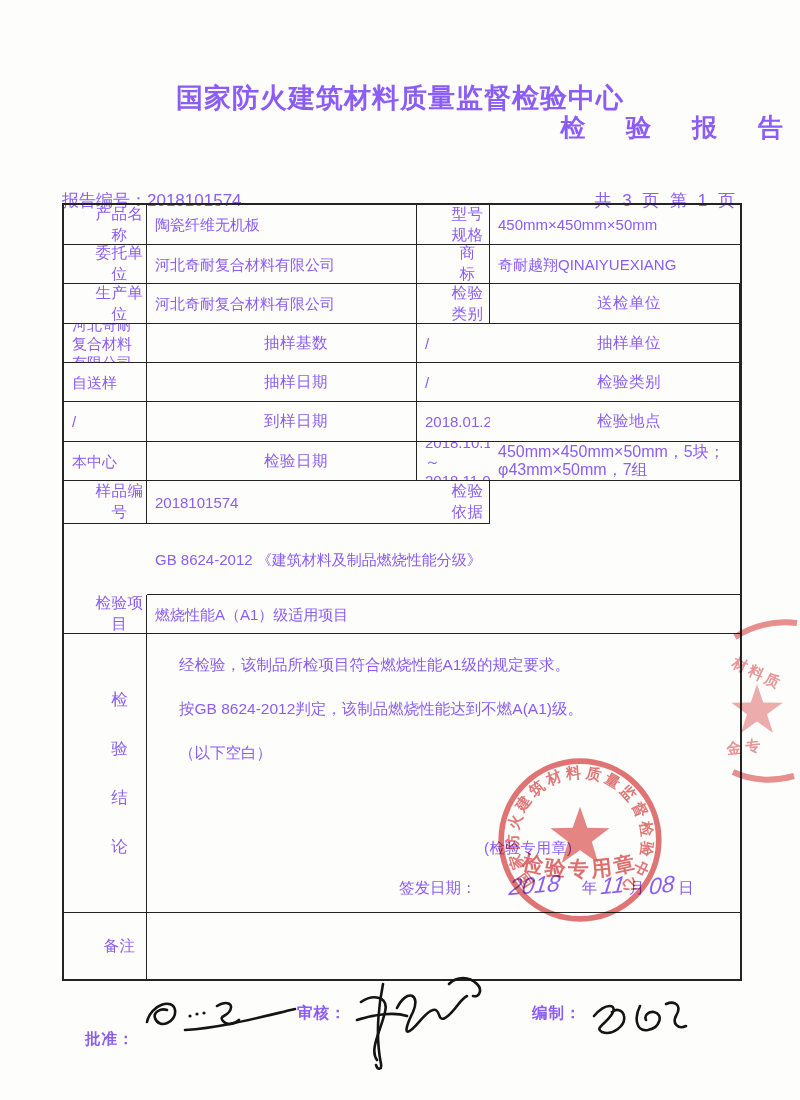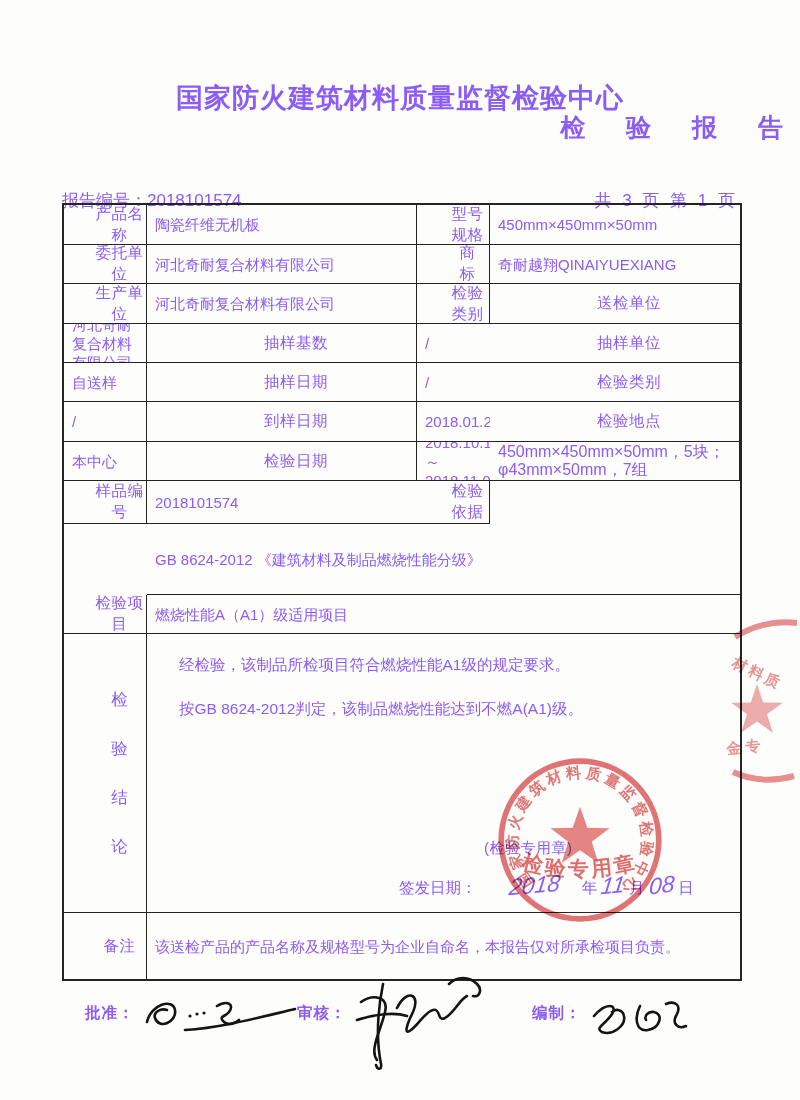--- a/index.html
+++ b/index.html
@@ -112,36 +112,36 @@
 
     <div class="cell vlab">
       <span>检</span>
       <span>验</span>
       <span>结</span>
       <span>论</span>
     </div>
     <div class="cell concl lc span3">
       <p class="c-line">经检验，该制品所检项目符合燃烧性能A1级的规定要求。</p>
       <p class="c-line">按GB 8624-2012判定，该制品燃烧性能达到不燃A(A1)级。</p>
+      <p class="c-line">（以下空白）</p>
       <div class="seal-note">(检验专用章)</div>
       <div class="issue-line">
         <span>签发日期：</span>
         <span class="gap1"></span>
         <span class="hw">2018</span>
         <span style="width:18px;"></span>
         <span>年</span>
         <span class="hw">11</span>
         <span>月</span>
         <span class="hw day">08</span>
         <span>日</span>
       </div>
     </div>
 
     <div class="cell lab lr">备注</div>
-    <div class="cell val lc lr span3">该送检产品的产品名称及规格型号为企业自命名，本报告仅对所承检项目负责。</div>
   </div>
 
   <svg class="main-stamp" viewBox="0 0 164 164">
     <defs>
       <path id="ringPath" d="M 39.6,124.4 A 60,60 0 1 1 124.4,124.4"></path>
       <path id="botPath" d="M 28,110 Q 82,124 136,110"></path>
     </defs>
     <circle cx="82" cy="82" r="76" fill="none" stroke="#d94d4d" stroke-width="5.5" opacity="0.82"></circle>
     <polygon points="82,50 89.1,70.3 110.5,70.7 93.4,83.7 99.6,104.3 82,92 64.4,104.3 70.6,83.7 53.5,70.7 74.9,70.3" fill="#d94d4d" opacity="0.72"></polygon>
     <text font-size="14.5" font-weight="bold" fill="#d94d4d" opacity="0.8" letter-spacing="3.5">
@@ -153,21 +153,21 @@
   </svg>
 
   <svg class="edge-stamp" viewBox="0 0 81 184">
     <path d="M 16,26 Q 45,8 78,12" fill="none" stroke="#dc5a5a" stroke-width="6" opacity="0.75"></path>
     <text x="12" y="55" transform="rotate(26 12 55)" font-size="15" font-weight="bold" fill="#dc5a5a" opacity="0.7" letter-spacing="3">材料质</text>
     <polygon points="38,73 44.2,91.5 63.7,91.7 48,103.2 53.9,121.8 38,110.5 22.1,121.8 28,103.2 12.3,91.7 31.8,91.5" fill="#dc5a5a" opacity="0.55"></polygon>
     <text x="8" y="143" transform="rotate(-6 8 143)" font-size="15" font-weight="bold" fill="#dc5a5a" opacity="0.7" letter-spacing="4">金专</text>
     <path d="M 14,161 Q 42,174 75,165" fill="none" stroke="#dc5a5a" stroke-width="6" opacity="0.75"></path>
   </svg>
 
-  <div class="sig-label" style="left:85px;top:1003px;font-family:Liberation Serif, serif;">批准：</div>
+  <div class="sig-label" style="left:85px;top:1029px;font-family:Liberation Serif, serif;">批准：</div>
   <svg class="sig" style="left:135px;top:988px;" width="170" height="55" viewBox="0 0 170 55">
     <path d="M12,34 C16,16 38,10 40,22 C42,34 24,42 20,30 C18,24 26,20 32,22"></path>
     <circle cx="55" cy="28" r="1.6"></circle>
       <circle cx="62" cy="26" r="1.6"></circle>
       <circle cx="69" cy="25" r="1.6"></circle>
     <path d="M82,18 C92,12 100,16 94,24 C90,29 84,28 88,33 C92,38 100,36 104,32"></path>
     <path d="M50,42 C85,40 122,30 160,21"></path>
   </svg>
 
   <div class="sig-label" style="left:297px;top:1003px;">审核：</div>

